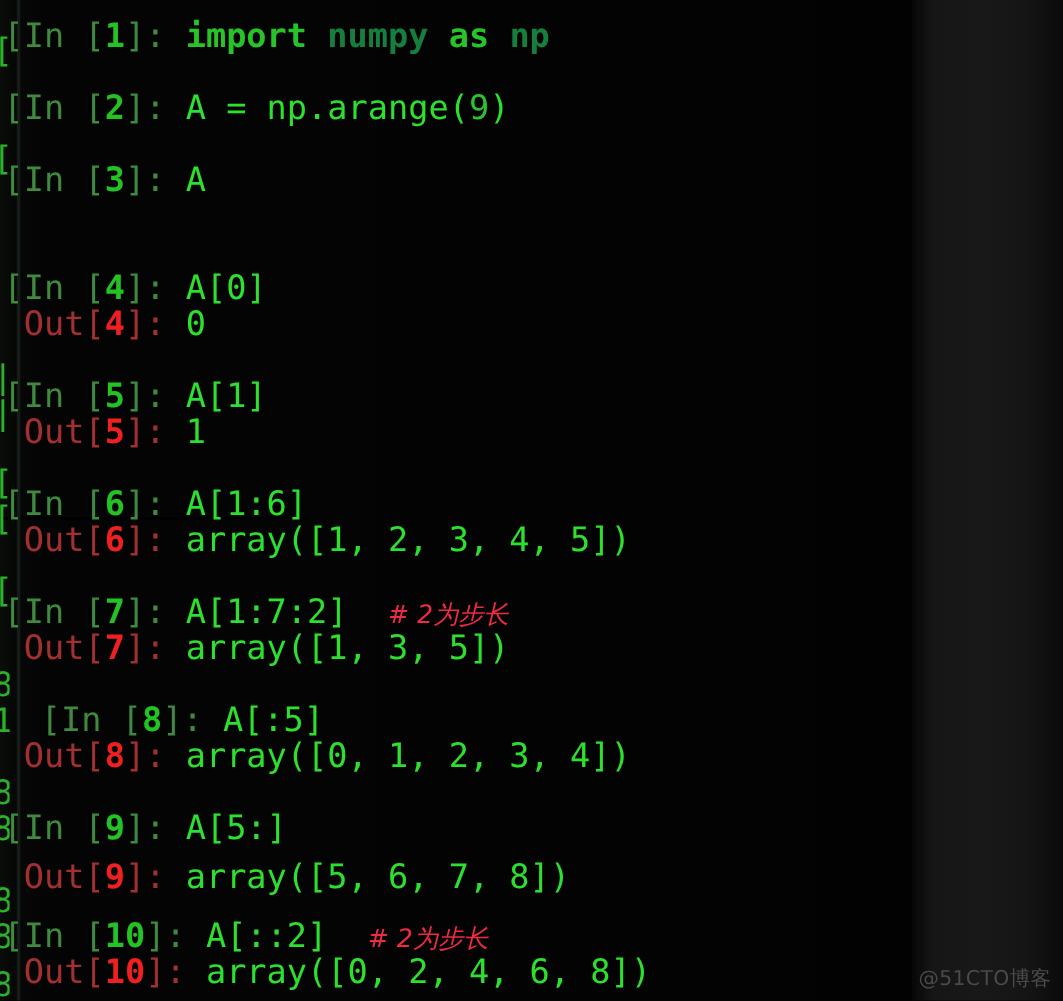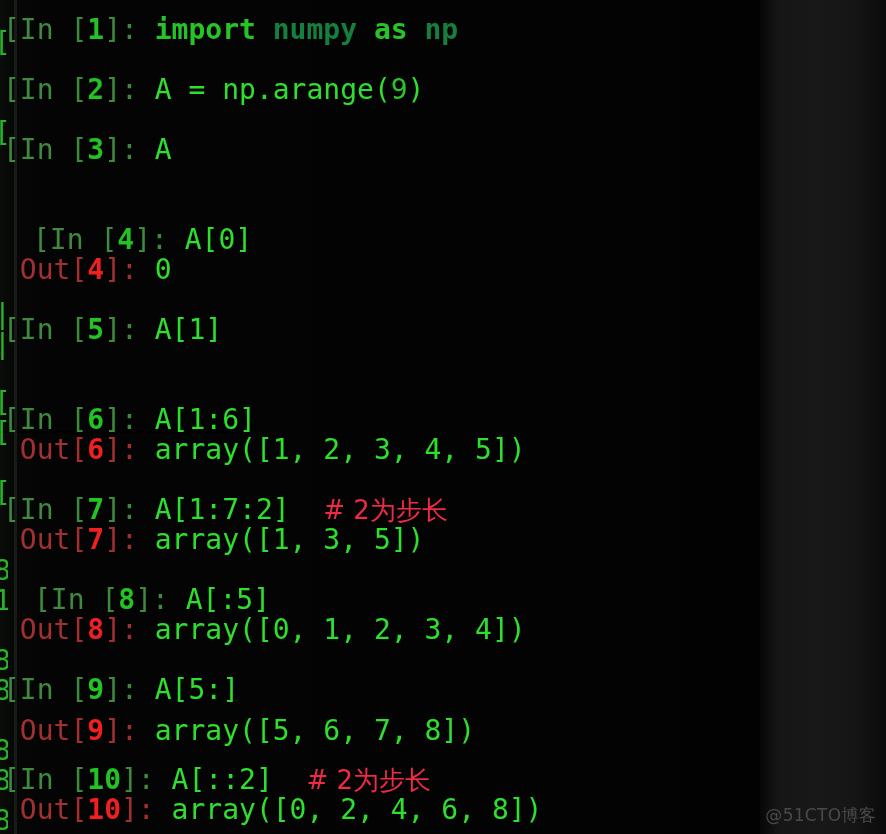--- a/index.html
+++ b/index.html
@@ -63,21 +63,21 @@
   }
   .tok           { white-space: pre; }
   .prompt-in     { color: #3f8a3f; }
   .prompt-in-num { color: #22c322; font-weight: bold; }
   .prompt-out    { color: #a33030; }
   .prompt-out-num{ color: #f02020; font-weight: bold; }
   .code          { color: #2ee02e; }
   .code-dim      { color: #2cc42c; }
   .kw            { color: #27c427; font-weight: bold; }
   .mod           { color: #15803d; font-weight: bold; }
-  .comment-cn    { color: #ef2a44; font-family: "DejaVu Sans", "Liberation Sans", sans-serif; font-size: 26px; }
+  .comment-cn    { color: #ef2a44; font-family: "DejaVu Sans", "Liberation Sans", sans-serif; font-size: 21px; font-style: italic; }
   
   .frag {
     position: absolute;
     left: -6px;
     width: 14px;
     overflow: hidden;
     white-space: pre;
     font-size: 28px;
     line-height: 30px;
     color: #22c322;
@@ -115,23 +115,24 @@
       <div class="frag green" style="top: 556px;">8</div>
       <div class="frag green" style="top: 586px;">1</div>
       <div class="frag green" style="top: 646px;">8</div>
       <div class="frag green" style="top: 676px;">8</div>
       <div class="frag green" style="top: 736px;">8</div>
       <div class="frag green" style="top: 766px;">8</div>
       <div class="frag green" style="top: 806px;">8</div>
       <div class="line" style="top: 15px;"><span class="tok prompt-in">[In [</span><span class="tok prompt-in-num">1</span><span class="tok prompt-in">]: </span><span class="tok kw">import </span><span class="tok mod">numpy</span><span class="tok kw"> as </span><span class="tok mod">np</span></div>
       <div class="line" style="top: 75px;"><span class="tok prompt-in">[In [</span><span class="tok prompt-in-num">2</span><span class="tok prompt-in">]: </span><span class="tok code">A = np.arange(</span><span class="tok code-dim">9</span><span class="tok code">)</span></div>
       <div class="line" style="top: 135px;"><span class="tok prompt-in">[In [</span><span class="tok prompt-in-num">3</span><span class="tok prompt-in">]: </span><span class="tok code">A</span></div>
-      <div class="line" style="top: 225px; margin-left: 30px;"><span class="tok prompt-in">[In [</span><span class="tok prompt-in-num">4</span><span class="tok prompt-in">]: </span><span class="tok code">A[0]</span></div>
+      <div class="line" style="top: 225px;"><span class="tok prompt-in">[In [</span><span class="tok prompt-in-num">4</span><span class="tok prompt-in">]: </span><span class="tok code">A[0]</span></div>
       <div class="line" style="top: 255px;"><span class="tok prompt-out"> Out[</span><span class="tok prompt-out-num">4</span><span class="tok prompt-out">]: </span><span class="tok code">0</span></div>
       <div class="line" style="top: 315px;"><span class="tok prompt-in">[In [</span><span class="tok prompt-in-num">5</span><span class="tok prompt-in">]: </span><span class="tok code">A[1]</span></div>
+      <div class="line" style="top: 345px;"><span class="tok prompt-out"> Out[</span><span class="tok prompt-out-num">5</span><span class="tok prompt-out">]: </span><span class="tok code">1</span></div>
       <div class="line" style="top: 405px; text-decoration: underline;"><span class="tok prompt-in">[In [</span><span class="tok prompt-in-num">6</span><span class="tok prompt-in">]: </span><span class="tok code">A[1:6]</span></div>
       <div class="line" style="top: 435px;"><span class="tok prompt-out"> Out[</span><span class="tok prompt-out-num">6</span><span class="tok prompt-out">]: </span><span class="tok code">array([1, 2, 3, 4, 5])</span></div>
       <div class="line" style="top: 495px;"><span class="tok prompt-in">[In [</span><span class="tok prompt-in-num">7</span><span class="tok prompt-in">]: </span><span class="tok code">A[1:7:2]  </span><span class="tok comment-cn"># 2为步长</span></div>
       <div class="line" style="top: 525px;"><span class="tok prompt-out"> Out[</span><span class="tok prompt-out-num">7</span><span class="tok prompt-out">]: </span><span class="tok code">array([1, 3, 5])</span></div>
       <div class="line" style="top: 585px; padding-left: 31px;"><span class="tok prompt-in">[In [</span><span class="tok prompt-in-num">8</span><span class="tok prompt-in">]: </span><span class="tok code">A[:5]</span></div>
       <div class="line" style="top: 615px;"><span class="tok prompt-out"> Out[</span><span class="tok prompt-out-num">8</span><span class="tok prompt-out">]: </span><span class="tok code">array([0, 1, 2, 3, 4])</span></div>
       <div class="line" style="top: 675px;"><span class="tok prompt-in">[In [</span><span class="tok prompt-in-num">9</span><span class="tok prompt-in">]: </span><span class="tok code">A[5:]</span></div>
       <div class="line" style="top: 716px;"><span class="tok prompt-out"> Out[</span><span class="tok prompt-out-num">9</span><span class="tok prompt-out">]: </span><span class="tok code">array([5, 6, 7, 8])</span></div>
       <div class="line" style="top: 765px;"><span class="tok prompt-in">[In [</span><span class="tok prompt-in-num">10</span><span class="tok prompt-in">]: </span><span class="tok code">A[::2]  </span><span class="tok comment-cn"># 2为步长</span></div>
       <div class="line" style="top: 795px;"><span class="tok prompt-out"> Out[</span><span class="tok prompt-out-num">10</span><span class="tok prompt-out">]: </span><span class="tok code">array([0, 2, 4, 6, 8])</span></div>

